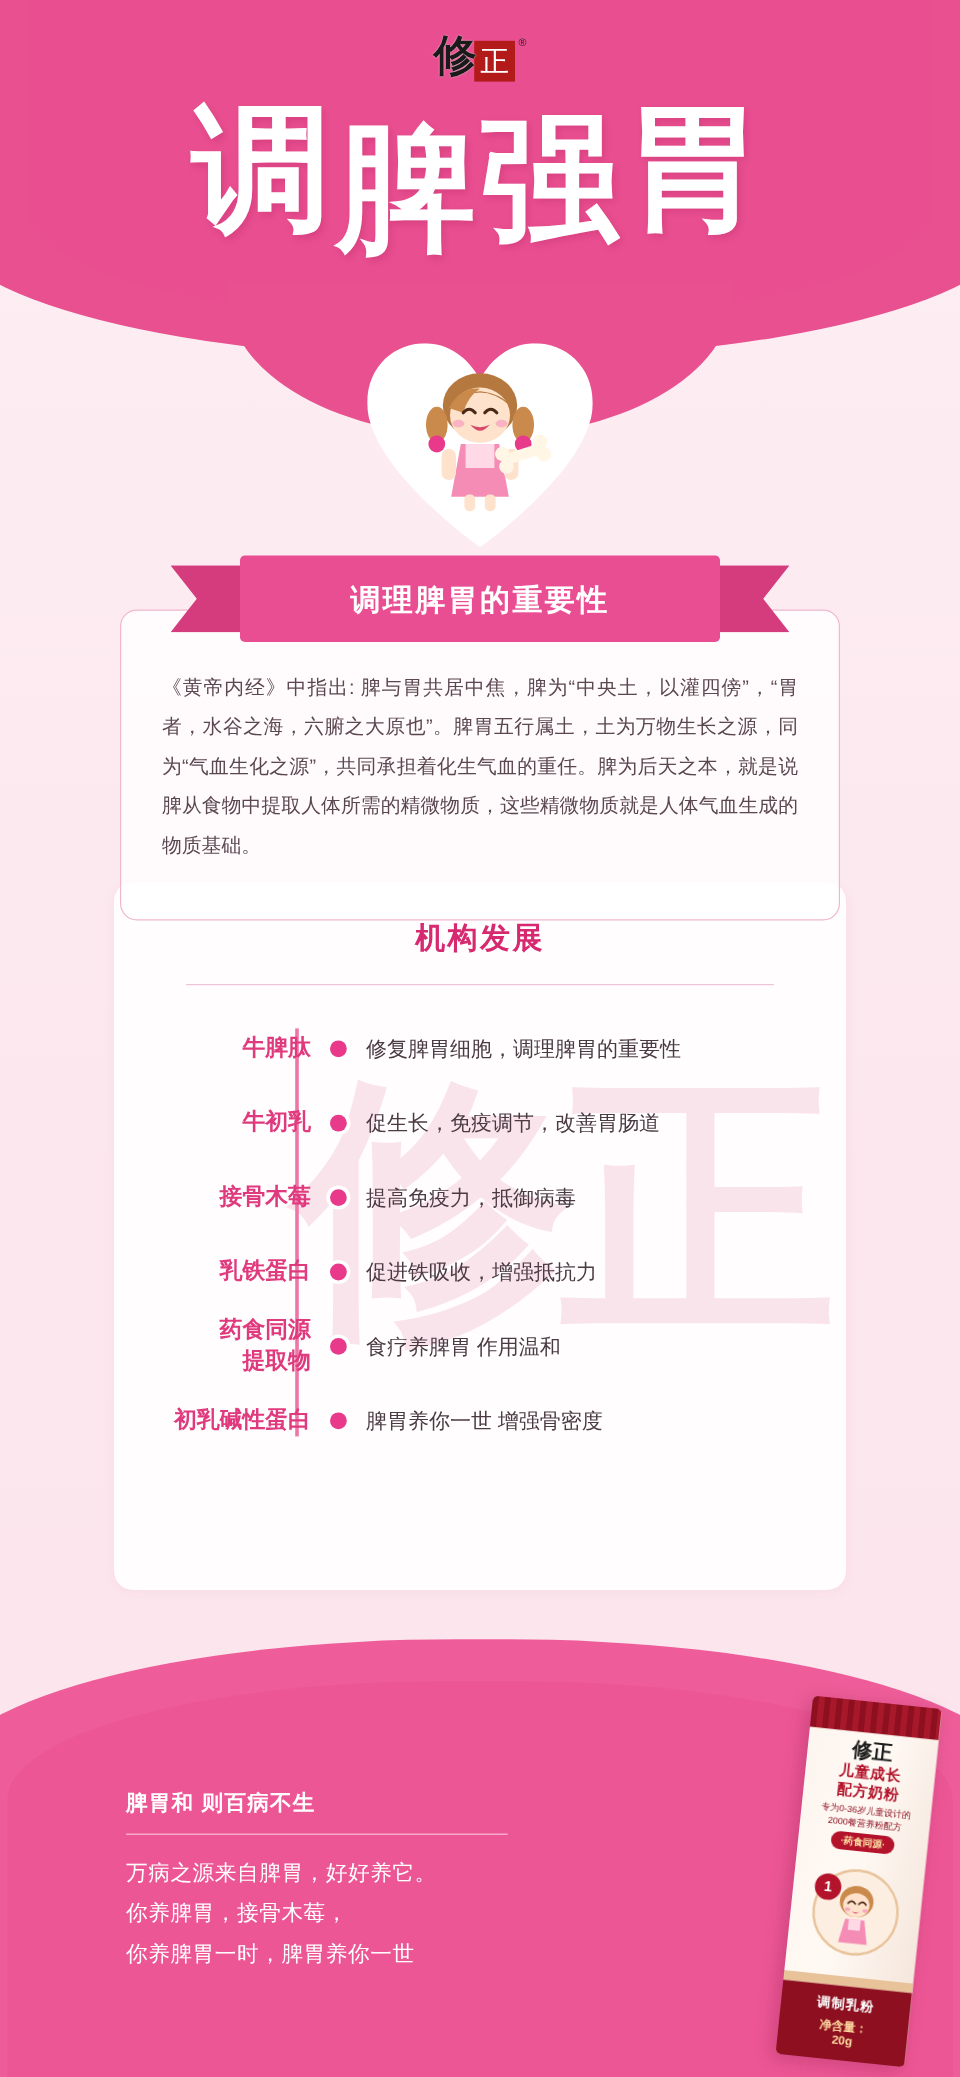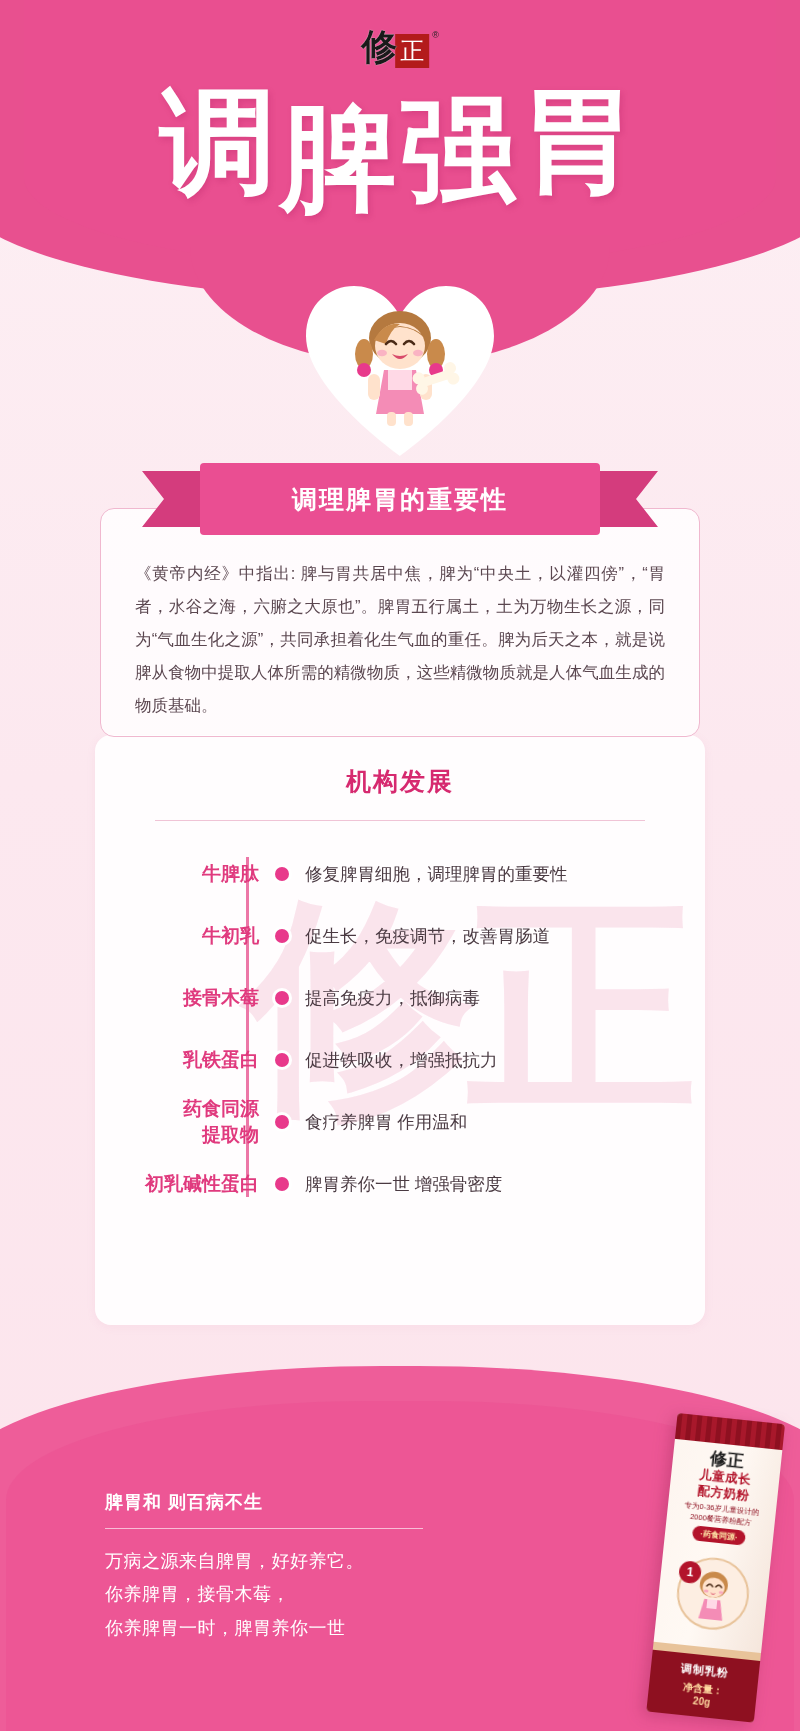--- a/index.html
+++ b/index.html
@@ -155,21 +155,21 @@
     font-size: 25px;
     font-weight: bold;
     letter-spacing: 2px;
   }
 
   
   .intro-card {
     position: absolute;
     top: 508px; left: 100px;
     width: 600px;
-    padding: 48px 34px 14px;
+    padding: 48px 34px 44px;
     background: rgba(255,255,255,0.82);
     border: 1.5px solid #f0b8cf;
     border-radius: 14px;
     z-index: 4;
   }
   .intro-text {
     color: #5b4750;
     font-size: 16.5px;
     line-height: 2.0;
     text-align: justify;

